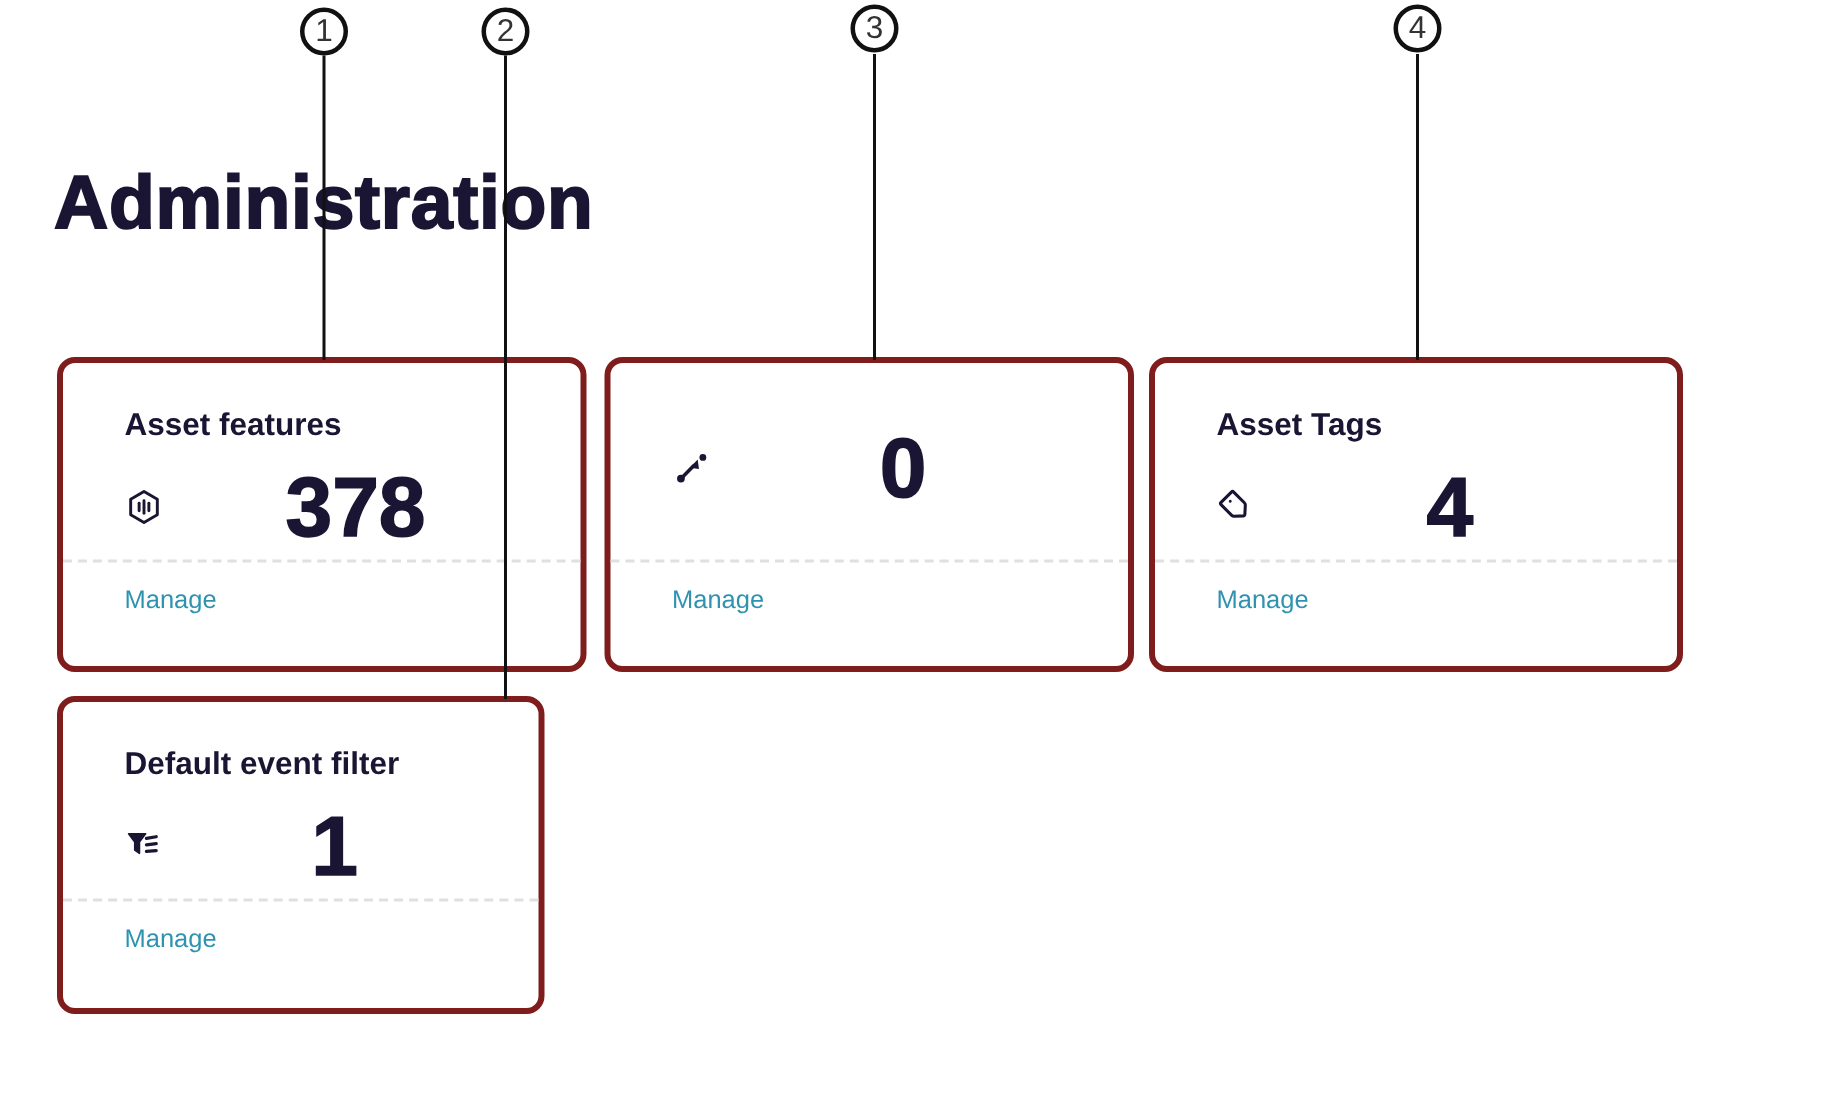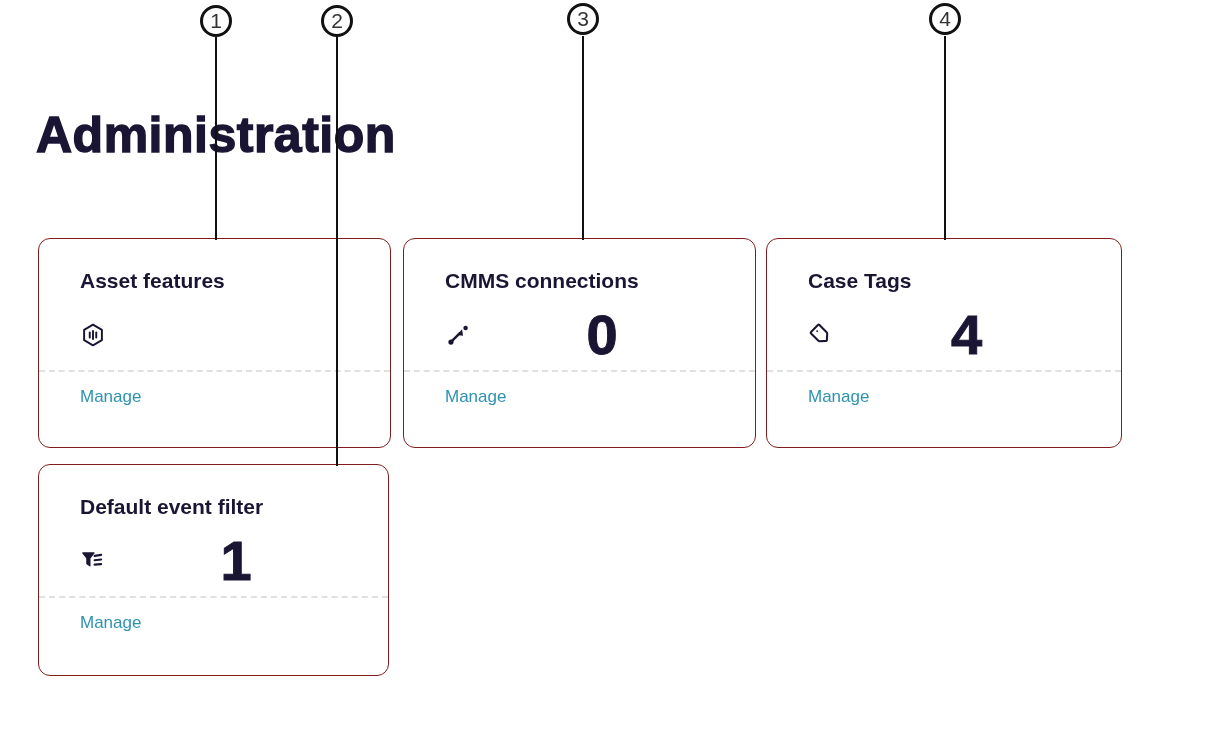--- a/index.html
+++ b/index.html
@@ -25,29 +25,29 @@
     font-weight: 700;
     letter-spacing: 0.5px;
     color: #1b1534;
     -webkit-text-stroke: 1.4px #1b1534;
   }
 
   
   .card {
     position: absolute;
     background: #ffffff;
-    border: 1px solid #7f1d1d;
+    border: 4px solid #7f1d1d;
     border-radius: 12px;
     display: flex;
     flex-direction: column;
   }
   .card-1 { left: 38px;  top: 238px; width: 353px; height: 210px; }
   .card-2 { left: 403px; top: 238px; width: 353px; height: 210px; }
   .card-3 { left: 766px; top: 238px; width: 356px; height: 210px; }
-  .card-4 { left: 38px;  top: 464px; width: 351px; height: 212px; }
+  .card-4 { left: 38px;  top: 464px; width: 325px; height: 212px; }
 
   .card-body {
     height: 131px;
     padding: 29px 26px 0 41px;
   }
   .card-title {
     font-size: 21px;
     font-weight: 700;
     color: #1b1534;
     line-height: 26px;
@@ -135,52 +135,52 @@
       <div class="card-title">Asset features</div>
       <div class="stat-row">
         <span class="stat-icon">
           <svg width="26" height="26" viewBox="0 0 24 24" fill="none" stroke="#1b1534" stroke-width="1.8" stroke-linecap="round" stroke-linejoin="round">
             <path d="M12 2.5 L20.2 7.2 V16.8 L12 21.5 L3.8 16.8 V7.2 Z"></path>
             <line x1="9" y1="9.7" x2="9" y2="14.3"></line>
             <line x1="12" y1="8.2" x2="12" y2="15.8"></line>
             <line x1="15" y1="9.7" x2="15" y2="14.3"></line>
           </svg>
         </span>
+        <div class="stat-value">378</div>
       </div>
     </div>
     <hr class="card-divider">
     <div class="card-footer">
       <a class="manage-link">Manage</a>
     </div>
   </div>
 
   <div class="card card-2">
     <div class="card-body">
-      <div class="card-title">CMMS connections</div>
       <div class="stat-row">
         <span class="stat-icon">
           <svg width="26" height="26" viewBox="0 0 24 24" fill="#1b1534" stroke="#1b1534">
             <circle cx="5.5" cy="18.5" r="2.4" stroke="none"></circle>
             <circle cx="19" cy="5.5" r="2.1" stroke="none"></circle>
             <line x1="6.5" y1="17.5" x2="13.5" y2="10.5" stroke-width="2.2" stroke-linecap="round"></line>
             <path d="M15.8 6.8 L16.6 12.6 L10.9 11.9 Z" stroke="none"></path>
           </svg>
         </span>
         <div class="stat-value">0</div>
       </div>
     </div>
     <hr class="card-divider">
     <div class="card-footer">
       <a class="manage-link">Manage</a>
     </div>
   </div>
 
   <div class="card card-3">
     <div class="card-body">
-      <div class="card-title">Case Tags</div>
+      <div class="card-title">Asset Tags</div>
       <div class="stat-row">
         <span class="stat-icon">
           <svg width="26" height="26" viewBox="0 0 24 24" fill="none" stroke="#1b1534" stroke-width="1.9" stroke-linejoin="round">
             <g transform="rotate(45 12 12)">
               <path d="M3.5 7.5 a1 1 0 0 1 1 -1 h9.3 a2 2 0 0 1 1.5 .7 l3.9 4.3 a0.8 0.8 0 0 1 0 1 l-3.9 4.3 a2 2 0 0 1 -1.5 .7 H4.5 a1 1 0 0 1 -1 -1 Z"></path>
               <circle cx="7" cy="12" r="0.9" fill="#1b1534" stroke="none"></circle>
             </g>
           </svg>
         </span>
         <div class="stat-value">4</div>

